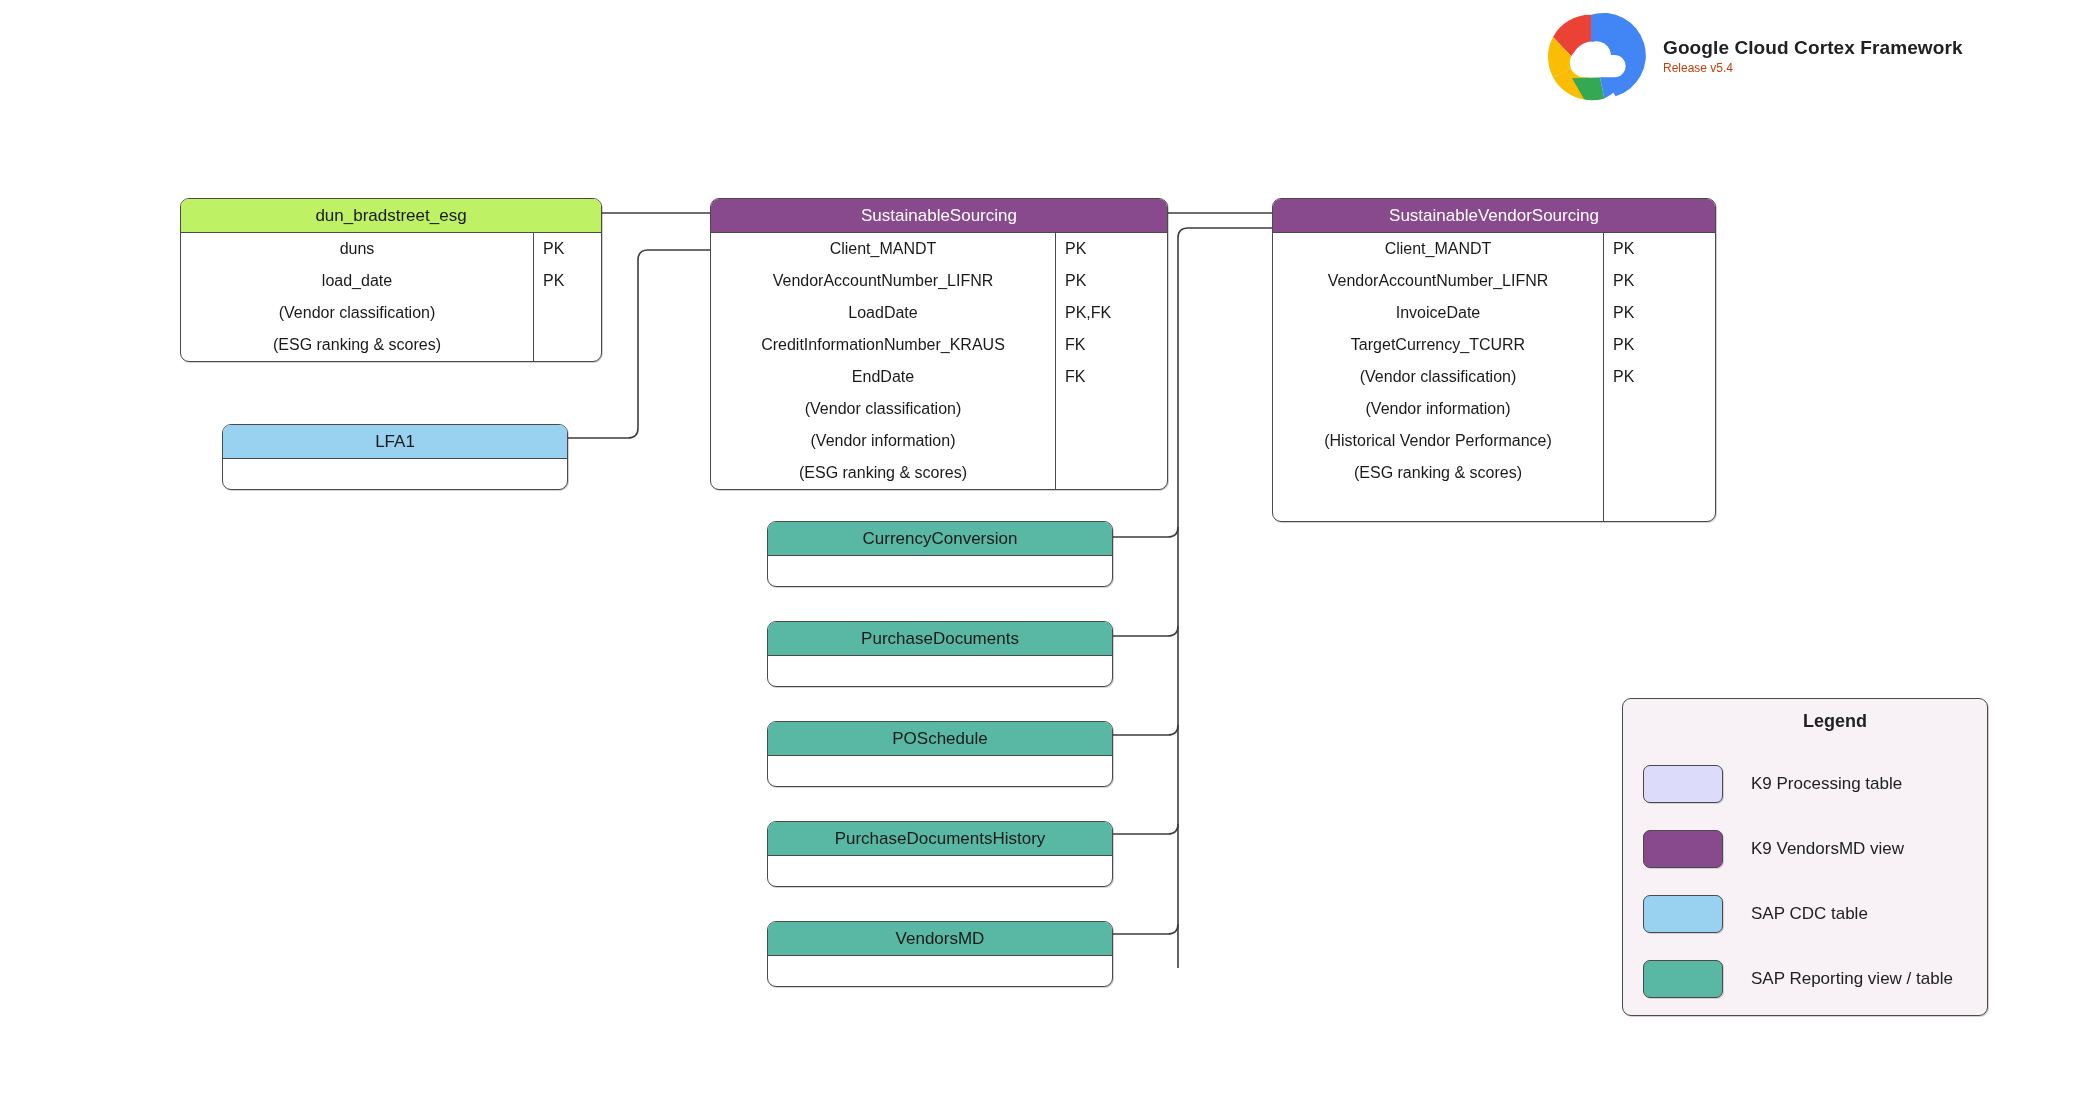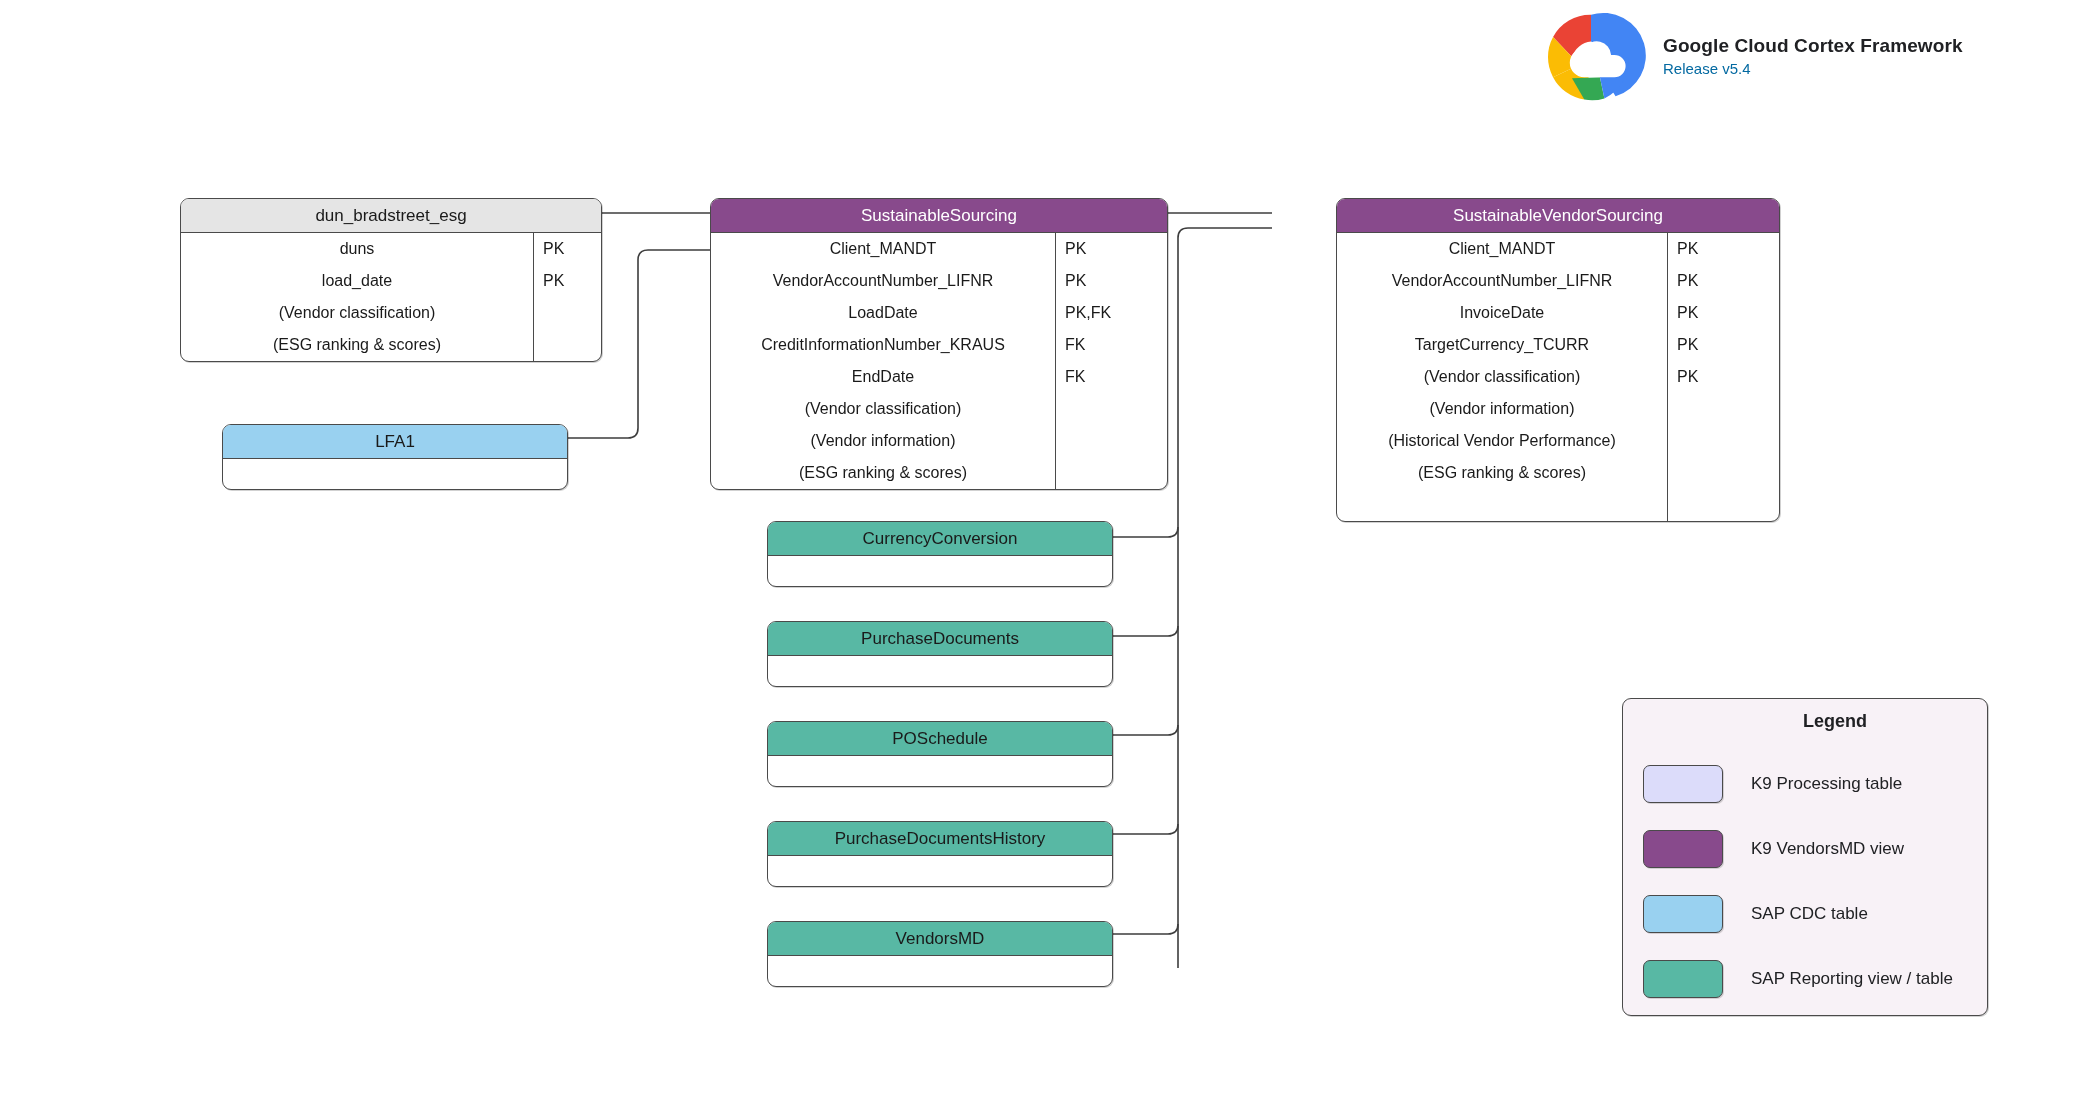--- a/index.html
+++ b/index.html
@@ -11,21 +11,21 @@
     overflow:hidden;
     position:relative;
   }
   #stage{position:absolute;inset:0;width:2080px;height:1120px;}
 
   
   .brand{position:absolute;left:1535px;top:8px;display:flex;align-items:center;gap:16px;}
   .brand-logo{width:112px;height:96px;flex:0 0 auto;}
   .brand-text{display:flex;flex-direction:column;justify-content:center;line-height:1.3;}
   .brand-title{font-size:19px;font-weight:bold;color:#202124;letter-spacing:.1px;}
-  .brand-sub{font-size:15px;font-weight:normal;color:#0369a1;}
+  .brand-sub{font-size:12px;font-weight:normal;color:#c2410c;}
 
   
   #wires{position:absolute;left:0;top:0;width:2080px;height:1120px;pointer-events:none;}
   #wires path{fill:none;stroke:#3d3d3d;stroke-width:1.6;}
 
   
   .entity{
     position:absolute;
     border:1.3px solid #4a4a4a;
     border-radius:9px;
@@ -36,21 +36,21 @@
   }
   .entity .ehead{
     text-align:center;
     font-size:17px;
     line-height:34px;
     height:34px;
     border-bottom:1.3px solid #4a4a4a;
     box-sizing:border-box;
     white-space:nowrap;
   }
-  .entity.lav  .ehead{background:#e5e5e5;color:#1a1a1a;}
+  .entity.lav  .ehead{background:#bef264;color:#1a1a1a;}
   .entity.purp .ehead{background:#884a8c;color:#ffffff;}
   .entity.blue .ehead{background:#99d1f0;color:#1a1a1a;}
   .entity.teal .ehead{background:#58b8a4;color:#1a1a1a;}
 
   .ebody{display:flex;align-items:stretch;}
   .col-fields{flex:1 1 auto;}
   .col-keys{flex:0 0 auto;border-left:1.3px solid #4a4a4a;box-sizing:border-box;}
   .frow{height:32px;line-height:32px;text-align:center;font-size:16px;white-space:nowrap;}
   .krow{height:32px;line-height:32px;text-align:left;font-size:16px;padding-left:9px;white-space:nowrap;}
   .empty-body{height:30px;}
@@ -160,21 +160,21 @@
         <div class="krow">PK,FK</div>
         <div class="krow">FK</div>
         <div class="krow">FK</div>
         <div class="krow"></div>
         <div class="krow"></div>
         <div class="krow"></div>
       </div>
     </div>
   </div>
 
-  <div class="entity purp" style="left:1336px;top:198px;width:444px;">
+  <div class="entity purp" style="left:1272px;top:198px;width:444px;">
     <div class="ehead">SustainableVendorSourcing</div>
     <div class="ebody">
       <div class="col-fields">
         <div class="frow">Client_MANDT</div>
         <div class="frow">VendorAccountNumber_LIFNR</div>
         <div class="frow">InvoiceDate</div>
         <div class="frow">TargetCurrency_TCURR</div>
         <div class="frow">(Vendor classification)</div>
         <div class="frow">(Vendor information)</div>
         <div class="frow">(Historical Vendor Performance)</div>

